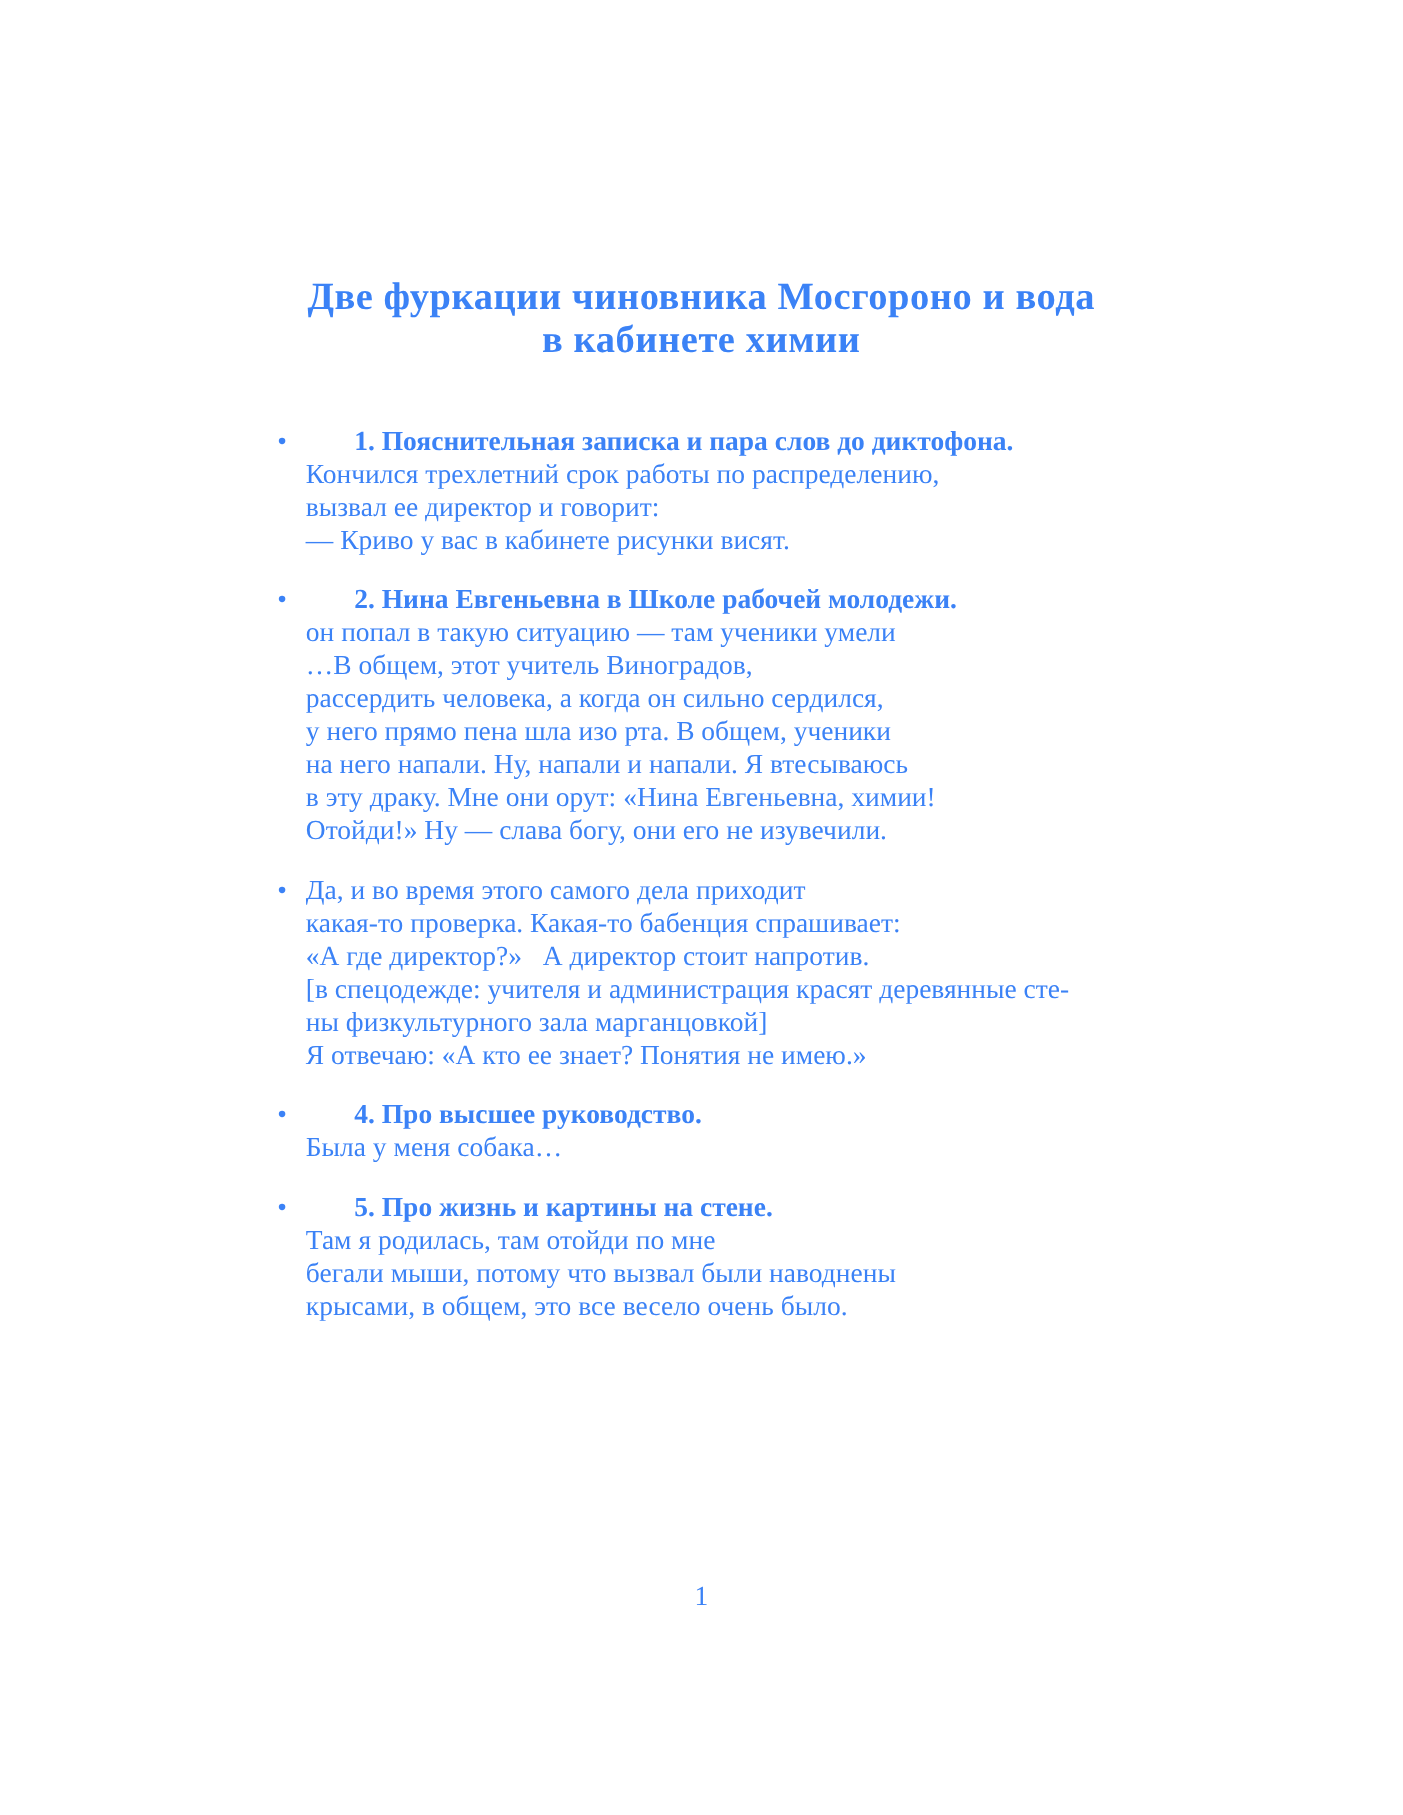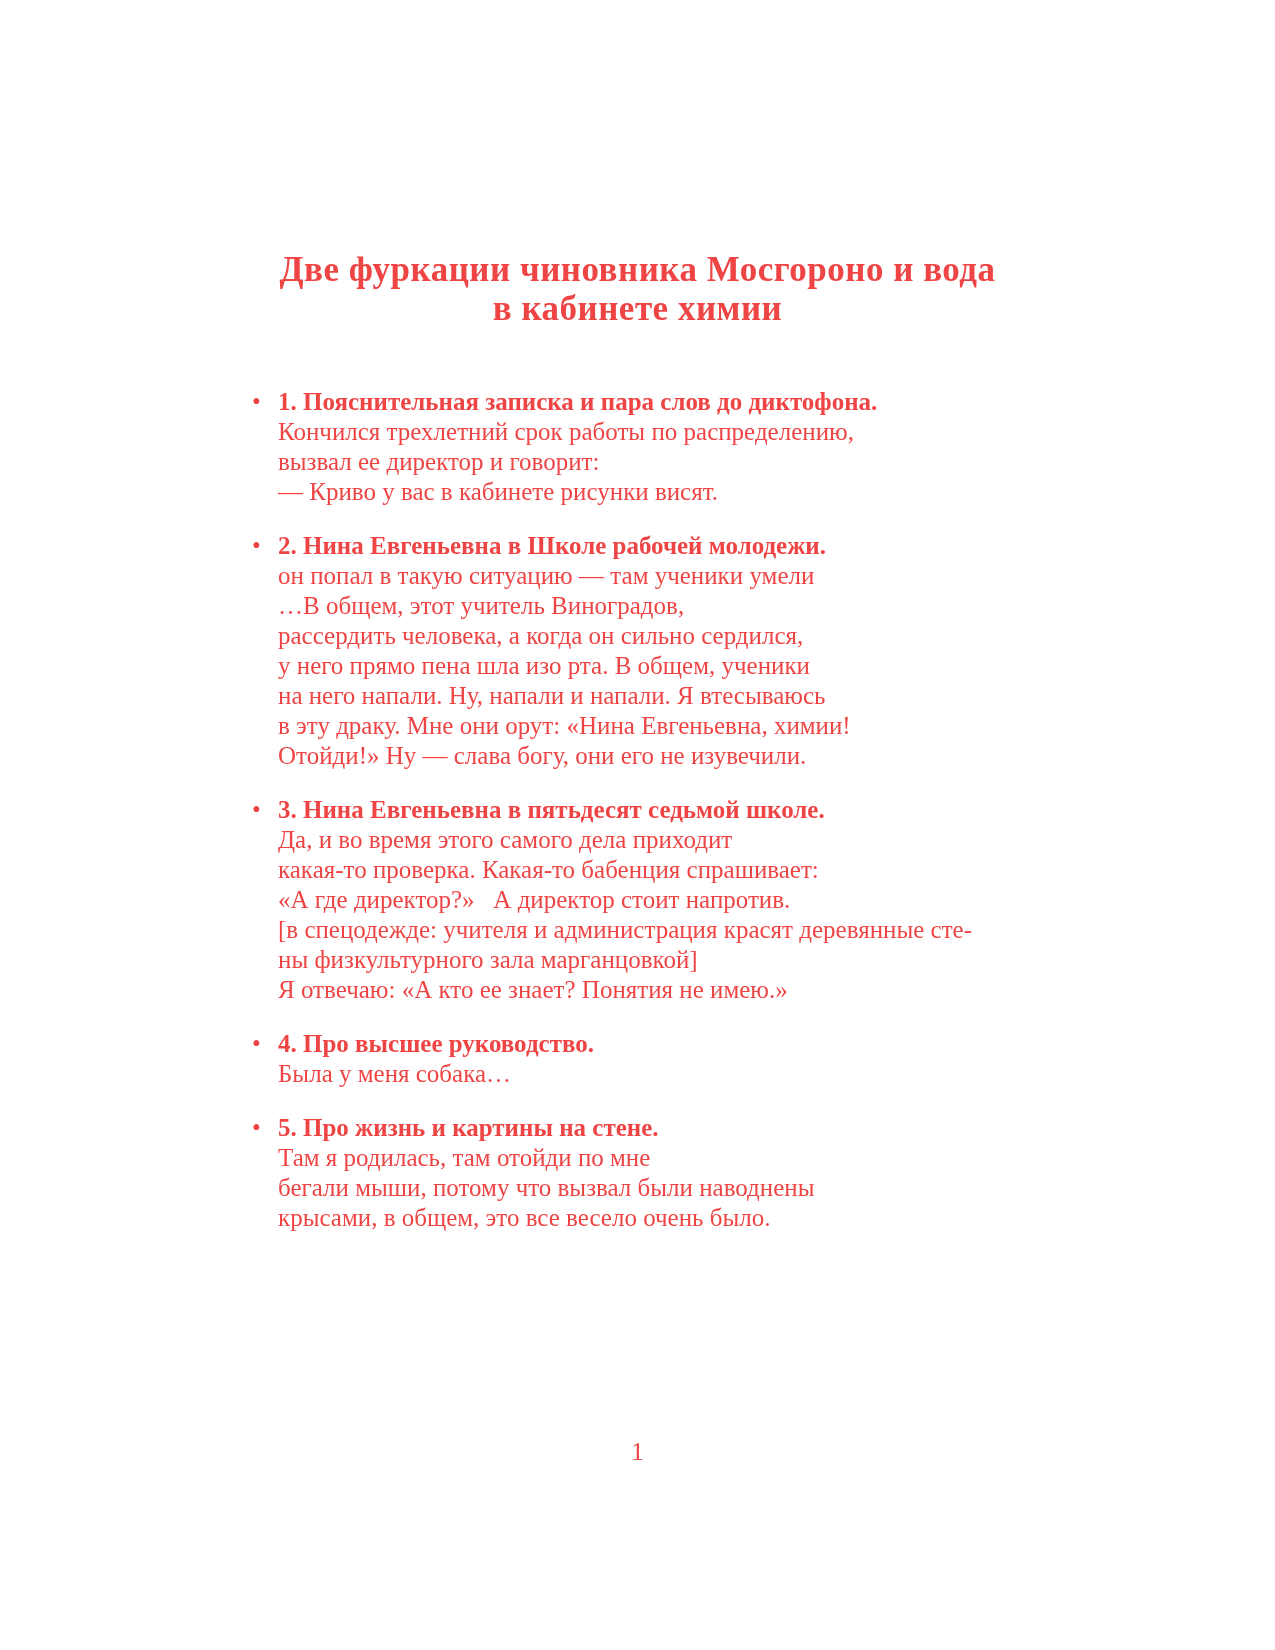--- a/index.html
+++ b/index.html
@@ -5,21 +5,21 @@
   html, body {
     margin: 0;
     padding: 0;
     background: #ffffff;
   }
   .page {
     position: relative;
     width: 1275px;
     height: 1650px;
     background: #ffffff;
-    color: #ef4444;
+    color: #3b82f6;
     font-family: "Liberation Serif", "DejaVu Serif", serif;
     overflow: hidden;
   }
   .doc-title {
     position: absolute;
     top: 250px;
     left: 0;
     width: 100%;
     text-align: center;
     font-weight: bold;
@@ -44,20 +44,21 @@
     margin-bottom: 24px;
   }
   .bullet {
     position: absolute;
     left: 20px;
     top: 0;
     font-size: 25px;
   }
   .item-header {
     font-weight: bold;
+    margin-left: 44px;
   }
   .line {
     white-space: pre-wrap;
   }
   .italic {
   }
   .page-number {
     position: absolute;
     top: 1438px;
     left: 0;
@@ -93,21 +94,20 @@
       <div class="line">…В общем, этот учитель Виноградов,</div>
       <div class="line">рассердить человека, а когда он сильно сердился,</div>
       <div class="line">у него прямо пена шла изо рта. В общем, ученики</div>
       <div class="line">на него напали. Ну, напали и напали. Я втесываюсь</div>
       <div class="line">в эту драку. Мне они орут: «Нина Евгеньевна, химии!</div>
       <div class="line">Отойди!» Ну — слава богу, они его не изувечили.</div>
     </li>
 
     <li>
       <span class="bullet">•</span>
-      <div class="item-header">3. Нина Евгеньевна в пятьдесят седьмой школе.</div>
       <div class="line">Да, и во время этого самого дела приходит</div>
       <div class="line">какая-то проверка. Какая-то бабенция спрашивает:</div>
       <div class="line">«А где директор?»   А директор стоит напротив.</div>
       <div class="line italic">[в спецодежде: учителя и администрация красят деревянные сте-</div>
       <div class="line italic">ны физкультурного зала марганцовкой]</div>
       <div class="line">Я отвечаю: «А кто ее знает? Понятия не имею.»</div>
     </li>
 
     <li>
       <span class="bullet">•</span>

